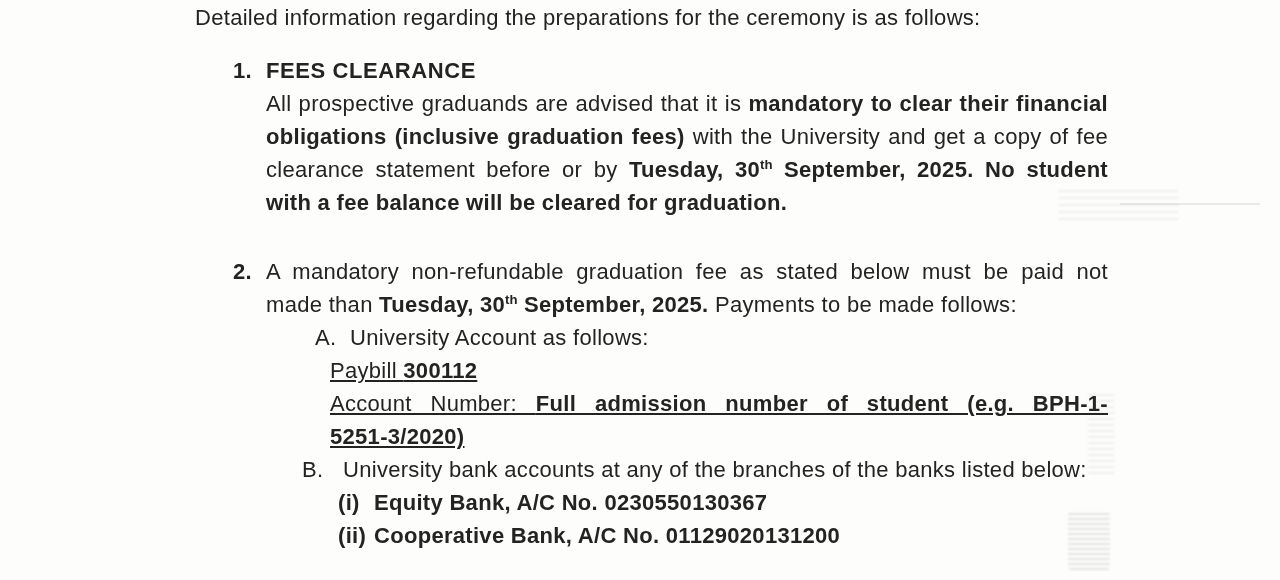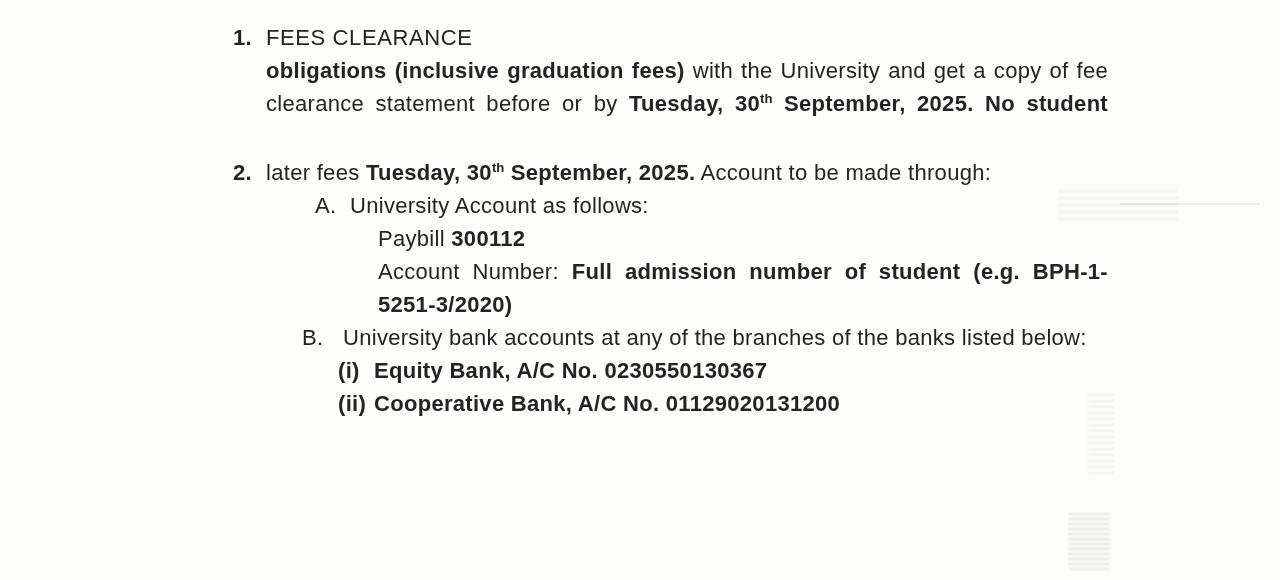--- a/index.html
+++ b/index.html
@@ -17,26 +17,26 @@
   .content{position:absolute;left:195px;top:1px;width:913px;}
   .b{font-weight:700;}
   sup{font-size:0.6em;line-height:0;vertical-align:super;letter-spacing:0;}
   .line{white-space:normal;}
   .jl{text-align:justify;text-align-last:justify;}
   .section{display:flex;align-items:flex-start;}
   .sec1{margin-top:20px;}
   .sec2{margin-top:36px;}
   .num{flex:none;width:33px;margin-left:38px;font-weight:700;}
   .secbody{flex:1;min-width:0;}
-  .heading{font-weight:400;letter-spacing:0.6px;}
+  .heading{font-weight:700;letter-spacing:0.6px;}
   .sub{display:flex;}
   .subA .slabel{flex:none;width:35px;margin-left:49px;}
   .subB .slabel{flex:none;width:41px;margin-left:36px;}
   .subtext{flex:1;min-width:0;}
-  .details{margin-left:112px;}
+  .details{margin-left:64px;text-decoration:underline;}
   .bank{display:flex;margin-left:72px;}
   .blabel{flex:none;width:36px;font-weight:700;}
   
   .art{position:absolute;pointer-events:none;}
   .art-smudge-top{left:1058px;top:186px;width:120px;height:34px;
     background:repeating-linear-gradient(0deg,rgba(120,120,115,0.10) 0 2px,transparent 2px 7px);
     filter:blur(1px);}
   .art-line-top{left:1120px;top:203px;width:140px;height:2px;
     background:rgba(130,130,125,0.16);filter:blur(0.6px);}
   .art-smudge-mid{left:1088px;top:390px;width:26px;height:84px;
@@ -45,34 +45,38 @@
   .art-smudge-bottom{left:1068px;top:512px;width:42px;height:58px;
     background:repeating-linear-gradient(0deg,rgba(90,90,85,0.16) 0 2px,transparent 2px 5px);
     filter:blur(1px);border-radius:4px;}
 </style>
 </head>
 <body>
 
 <div class="doc">
   <div class="content">
 
+    <div class="line"><span>Detailed information regarding the preparations for the ceremony is as follows:</span></div>
 
     <div class="section sec1">
       <span class="num">1.</span>
       <div class="secbody">
         <div class="heading">FEES CLEARANCE</div>
+        <div class="line jl"><span>All prospective graduands are advised that it is </span><span class="b">mandatory to clear their financial</span></div>
         <div class="line jl"><span class="b">obligations (inclusive graduation fees)</span><span> with the University and get a copy of fee</span></div>
         <div class="line jl"><span>clearance statement before or by </span><span class="b">Tuesday, 30</span><sup class="b">th</sup><span class="b"> September, 2025. No student</span></div>
+        <div class="line"><span class="b">with a fee balance will be cleared for graduation.</span></div>
       </div>
     </div>
 
     <div class="section sec2">
       <span class="num">2.</span>
       <div class="secbody">
-        <div class="line"><span>later fees </span><span class="b">Tuesday, 30</span><sup class="b">th</sup><span class="b"> September, 2025.</span><span> Account to be made through:</span></div>
+        <div class="line jl"><span>A mandatory non-refundable graduation fee as stated below must be paid not</span></div>
+        <div class="line"><span>made than </span><span class="b">Tuesday, 30</span><sup class="b">th</sup><span class="b"> September, 2025.</span><span> Payments to be made follows:</span></div>
 
         <div class="sub subA">
           <span class="slabel">A.</span>
           <div class="subtext line"><span>University Account as follows:</span></div>
         </div>
         <div class="details">
           <div class="line"><span>Paybill </span><span class="b">300112</span></div>
           <div class="line jl"><span>Account Number: </span><span class="b">Full admission number of student (e.g. BPH-1-</span></div>
           <div class="line"><span class="b">5251-3/2020)</span></div>
         </div>

